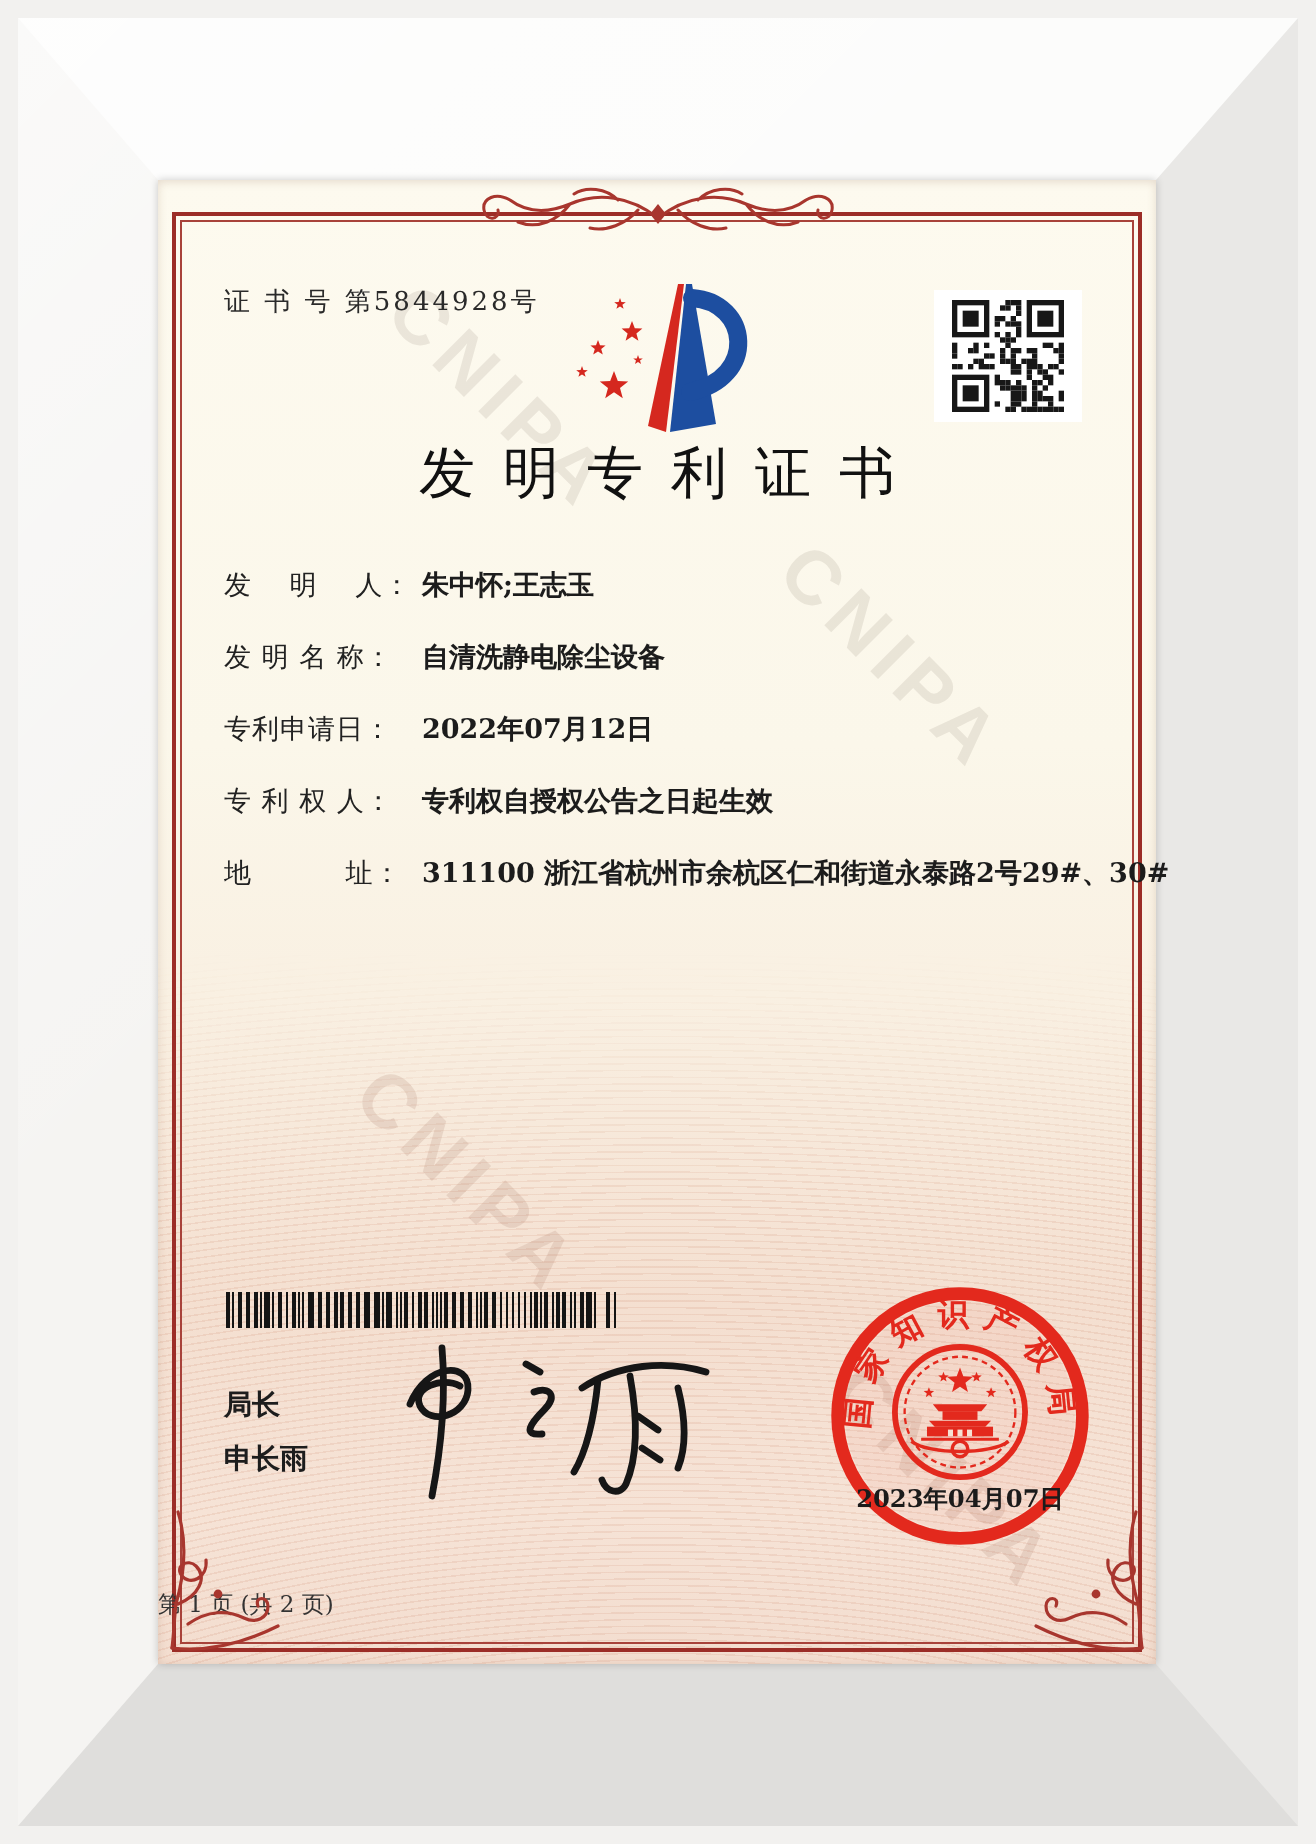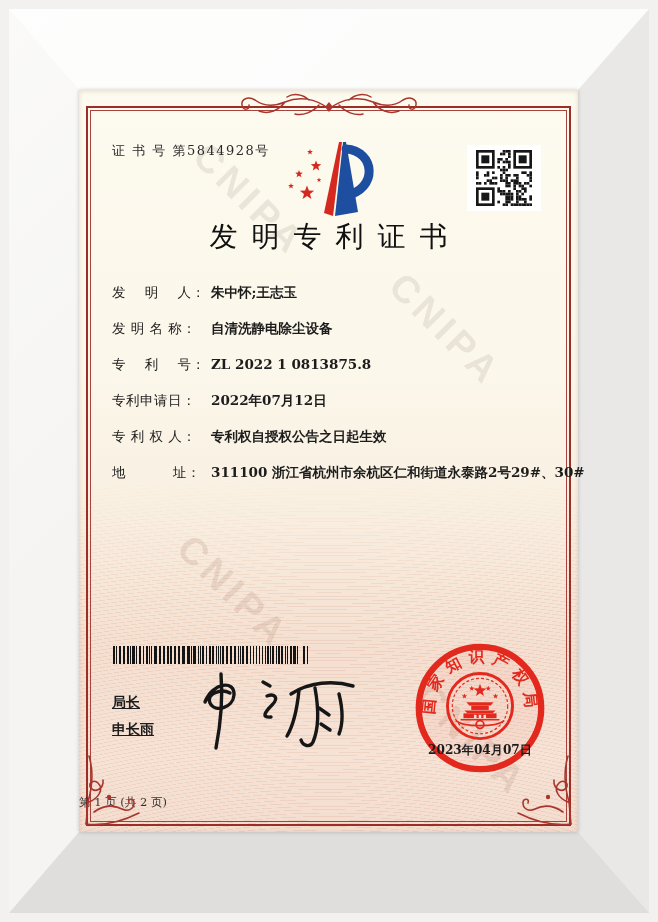--- a/index.html
+++ b/index.html
@@ -40,21 +40,21 @@
   .fields{position:absolute;left:33px;top:194px;right:20px;z-index:4;}
   .frow{height:36px;font-size:13.5px;color:#222;white-space:pre;}
   .flabel{display:inline-block;width:99px;letter-spacing:.5px;vertical-align:top;}
   .fvalue{font-weight:600;color:#1c1c1c;}
   .flabel2{display:inline-block;margin-left:24px;letter-spacing:.5px;}
   .body-text{position:absolute;left:33px;right:31px;top:436px;z-index:4;
              font-size:11.8px;line-height:1.8;color:#3b3b3b;text-align:justify;font-style:italic;}
   .body-text p{margin:0 0 7px;text-indent:2em;}
   .barcode{position:absolute;left:34px;top:556px;z-index:4;}
   .director{position:absolute;left:33px;top:604px;z-index:4;font-size:14px;font-weight:600;color:#1d1d1d;}
-  .director div{margin-bottom:9px;text-decoration:underline;}
+  .director div{margin-bottom:9px;}
   .signature{position:absolute;left:112px;top:578px;z-index:4;}
   .seal{position:absolute;left:333px;top:550px;z-index:4;}
   .footer{position:absolute;left:0;right:0;top:705px;text-align:left;font-size:11.5px;color:#333;z-index:4;}
   .orn-top{position:absolute;left:0;right:0;top:0;display:flex;justify-content:center;z-index:4;}
   .orn-bl{position:absolute;left:4px;top:662px;z-index:4;}
   .orn-br{position:absolute;right:4px;top:662px;z-index:4;transform:scaleX(-1);}
 </style>
 </head>
 <body>
 
@@ -235,21 +235,20 @@
           <rect x="2.6666666666666665" y="40" width="13.333333333333332" height="13.333333333333332" fill="#fff"></rect>
           <rect x="5.333333333333333" y="42.666666666666664" width="8" height="8" fill="#171717"></rect>
         </svg>
     </div>
 
     <div class="title">发明专利证书</div>
 
     <div class="fields">
       <div class="frow"><span class="flabel">发　 明　 人：</span><span class="fvalue">朱中怀;王志玉</span></div>
       <div class="frow"><span class="flabel">发 明 名 称：</span><span class="fvalue">自清洗静电除尘设备</span></div>
-      <div class="frow"><span class="flabel">专　 利　 号：</span><span class="fvalue">ZL 2022 1 0813875.8</span></div>
       <div class="frow"><span class="flabel">专利申请日：</span><span class="fvalue">2022年07月12日</span></div>
       <div class="frow"><span class="flabel">专 利 权 人：</span><span class="fvalue">专利权自授权公告之日起生效</span></div>
       <div class="frow"><span class="flabel">地　　　 址：</span><span class="fvalue">311100 浙江省杭州市余杭区仁和街道永泰路2号29#、30#</span></div>
     </div>
 
 
     <div class="barcode">
       <svg id="bars" width="197" height="18" viewBox="0 0 197 18">
           <rect x="0" y="0" width="2" height="18" fill="#141414"></rect>
           <rect x="3" y="0" width="1" height="18" fill="#141414"></rect>

